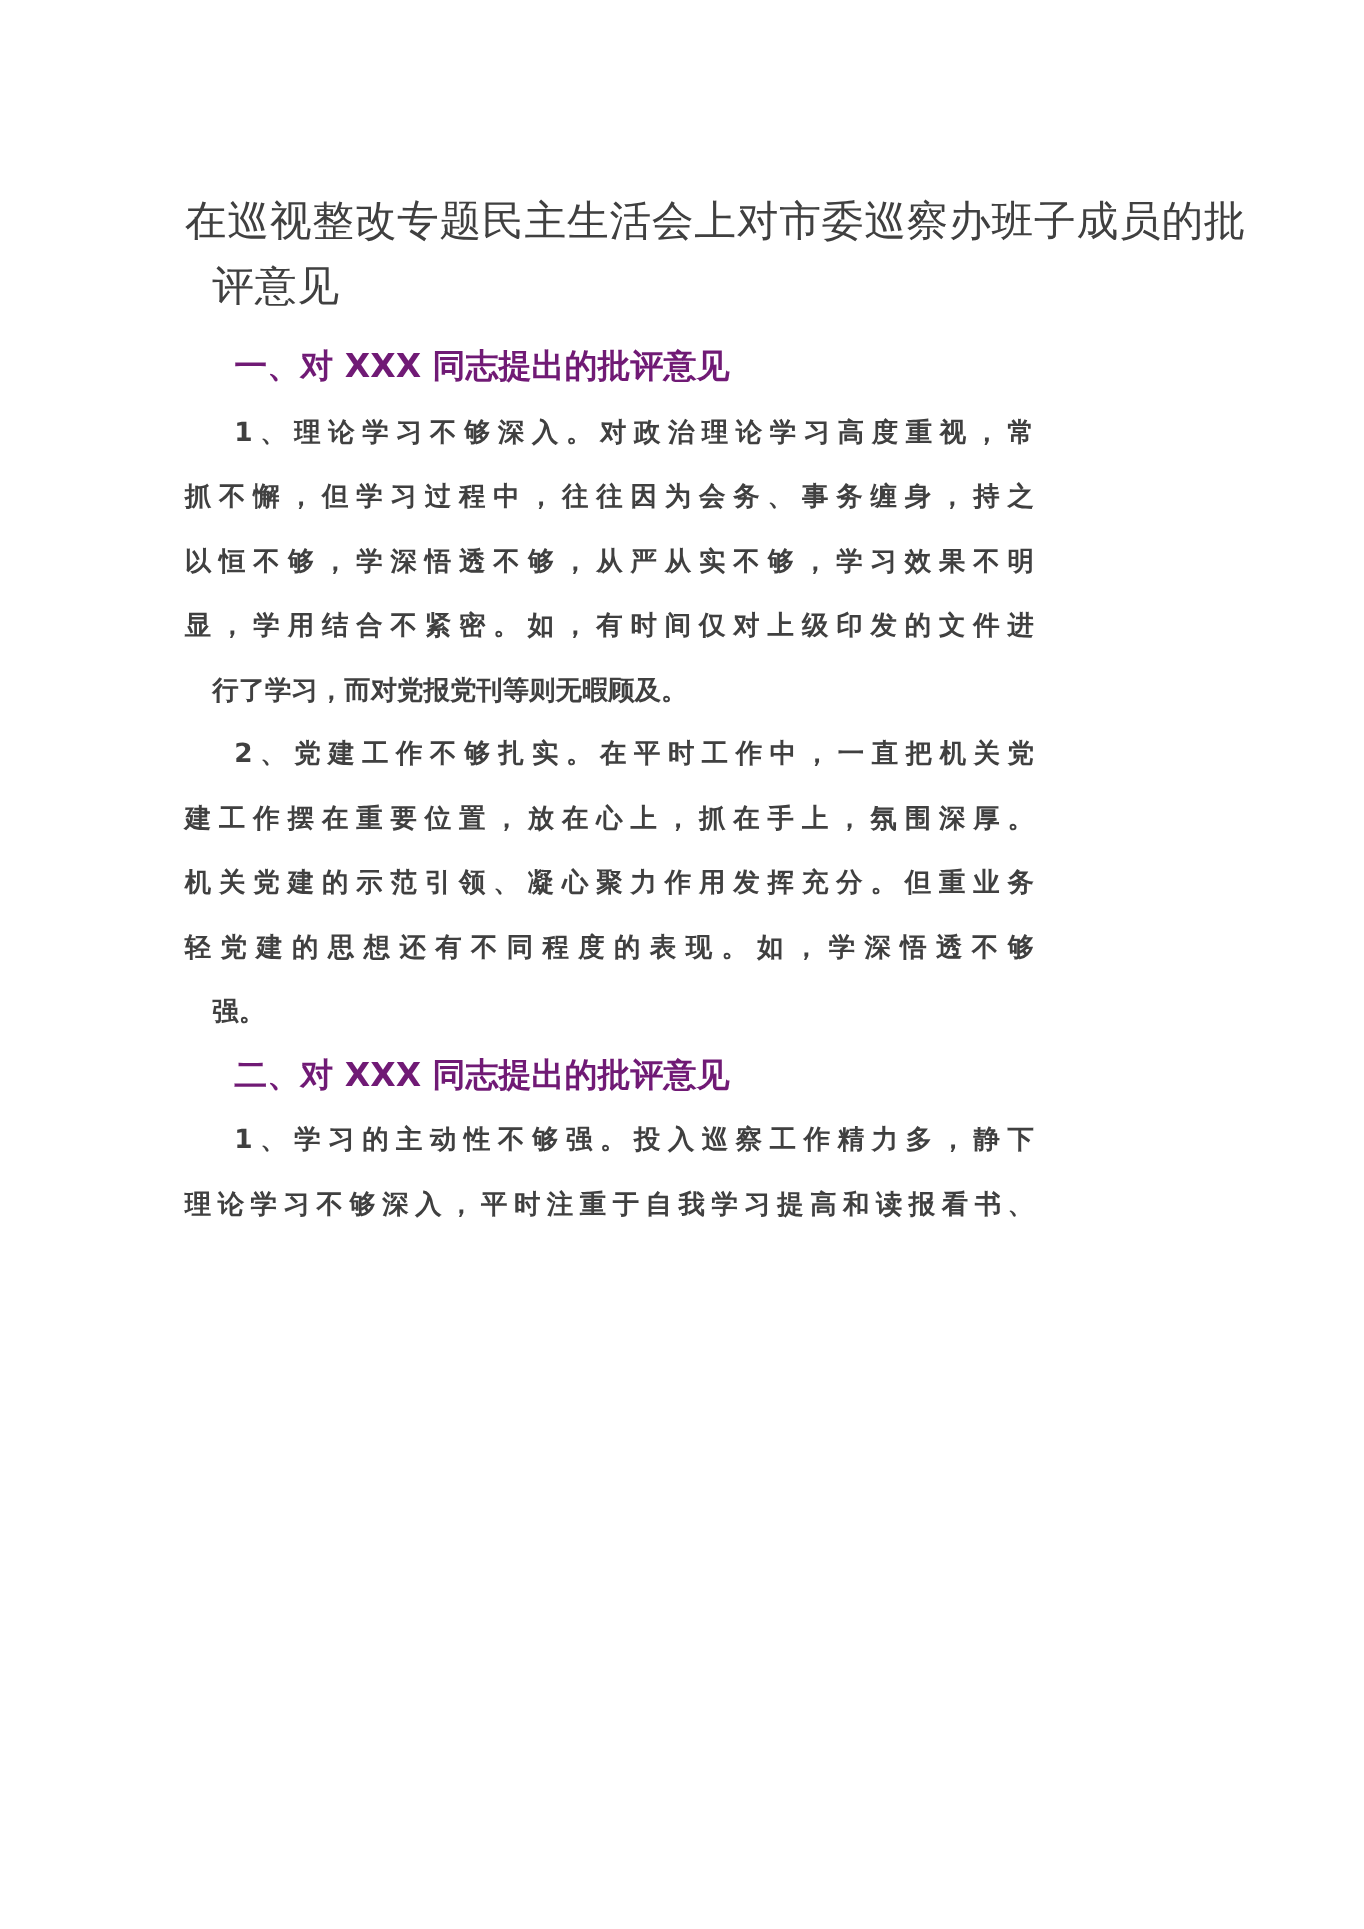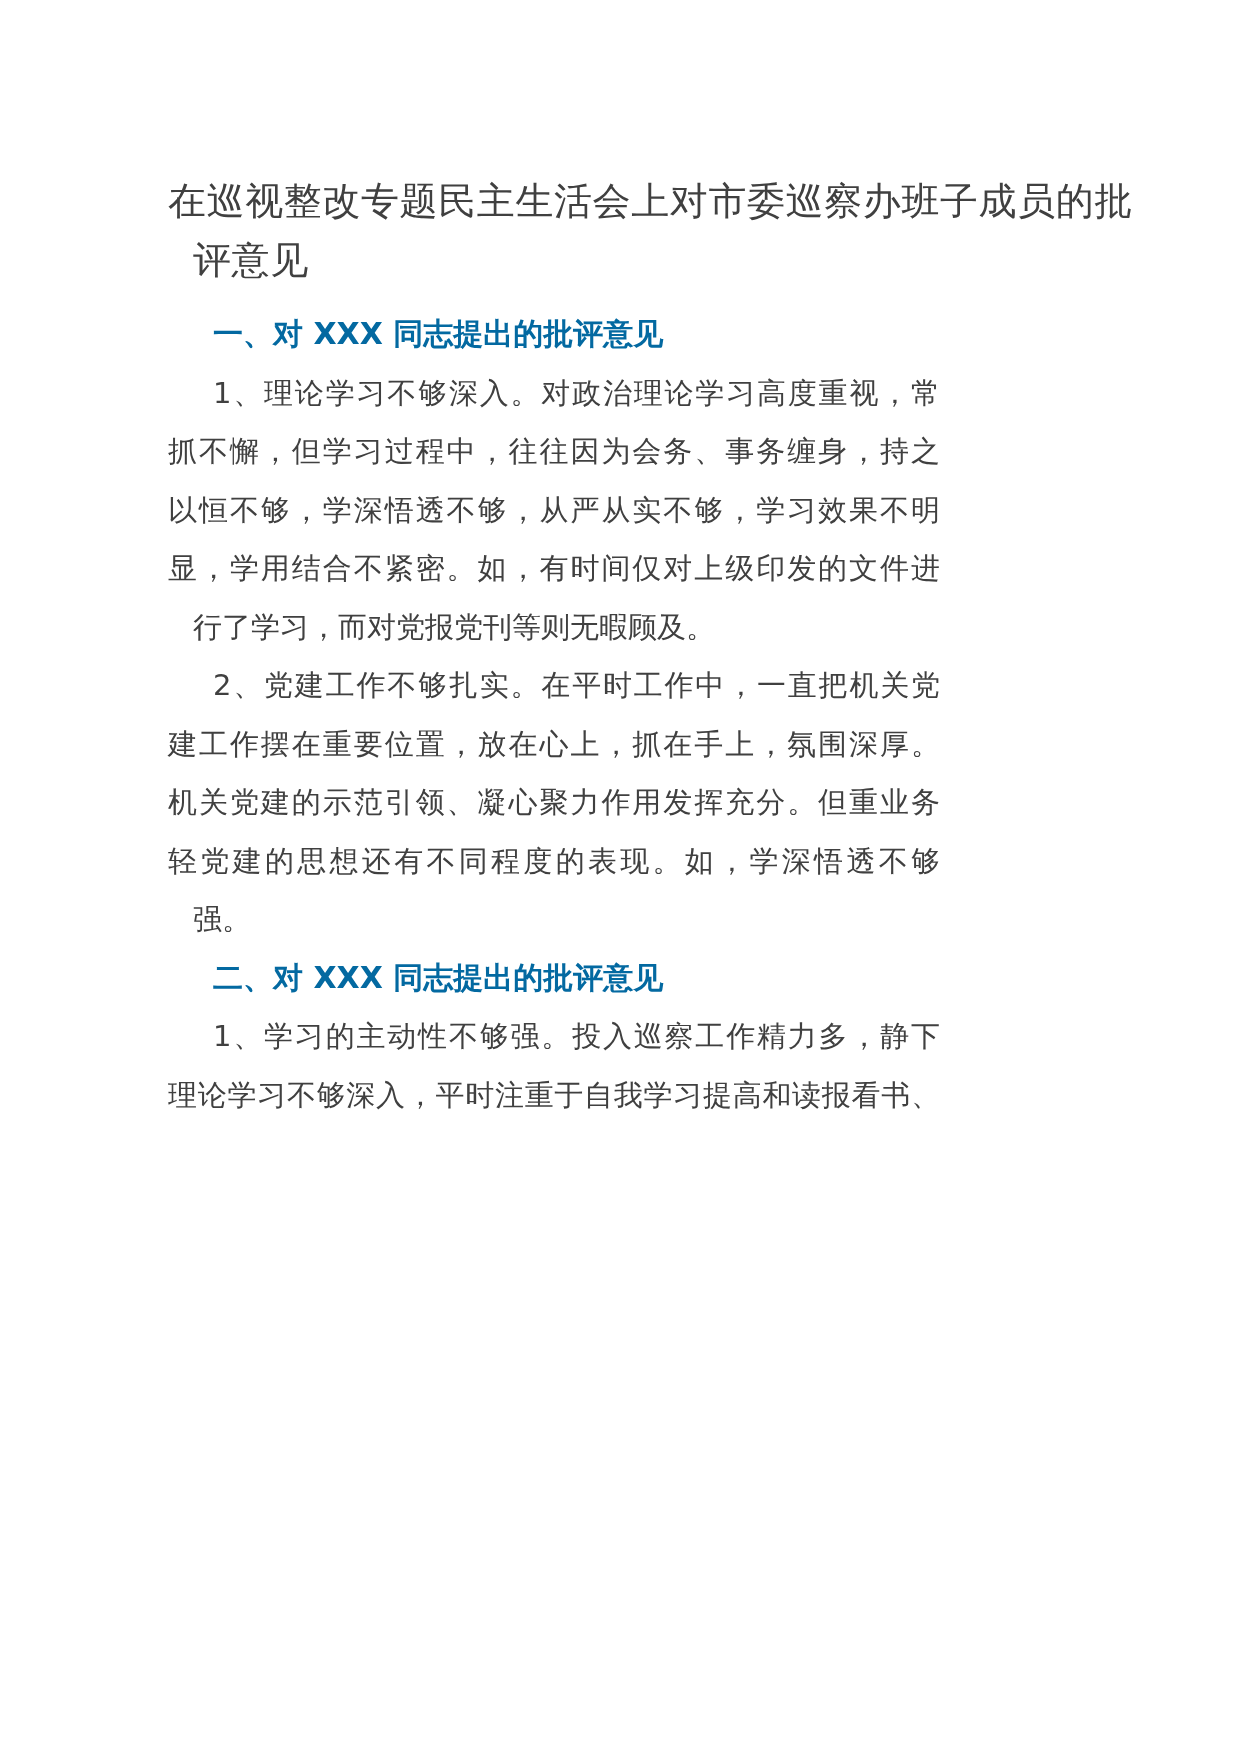--- a/index.html
+++ b/index.html
@@ -28,21 +28,21 @@
     font-weight: normal;
     text-align: left;
     letter-spacing: 0.6px;
   }
   .heading {
     font-size: 30px;
     line-height: 58.5px;
     font-weight: bold;
     margin: 0;
     padding-left: 45px;
-    color: #0369a1;
+    color: #701a75;
   }
   .line {
     display: block;
     white-space: nowrap;
     text-align: justify;
     text-align-last: justify;
   }
   .line.last {
     text-align-last: left;
     margin-left: 25px;
@@ -86,15 +86,15 @@
     <div class="para-block">
       <span class="line first">1、学习的主动性不够强。投入巡察工作精力多，静下</span>
       <span class="line">理论学习不够深入，平时注重于自我学习提高和读报看书、</span>
     </div>
 
   </div>
 </div>
 
 <style>
   .para-block { font-size: 29px; line-height: 58.5px; }
-  .para-block .line { font-size: 29px; }
+  .para-block .line { font-size: 24px; font-weight: bold; }
   .title .line { font-size: 38px; }
 </style>
 
 </body></html>

